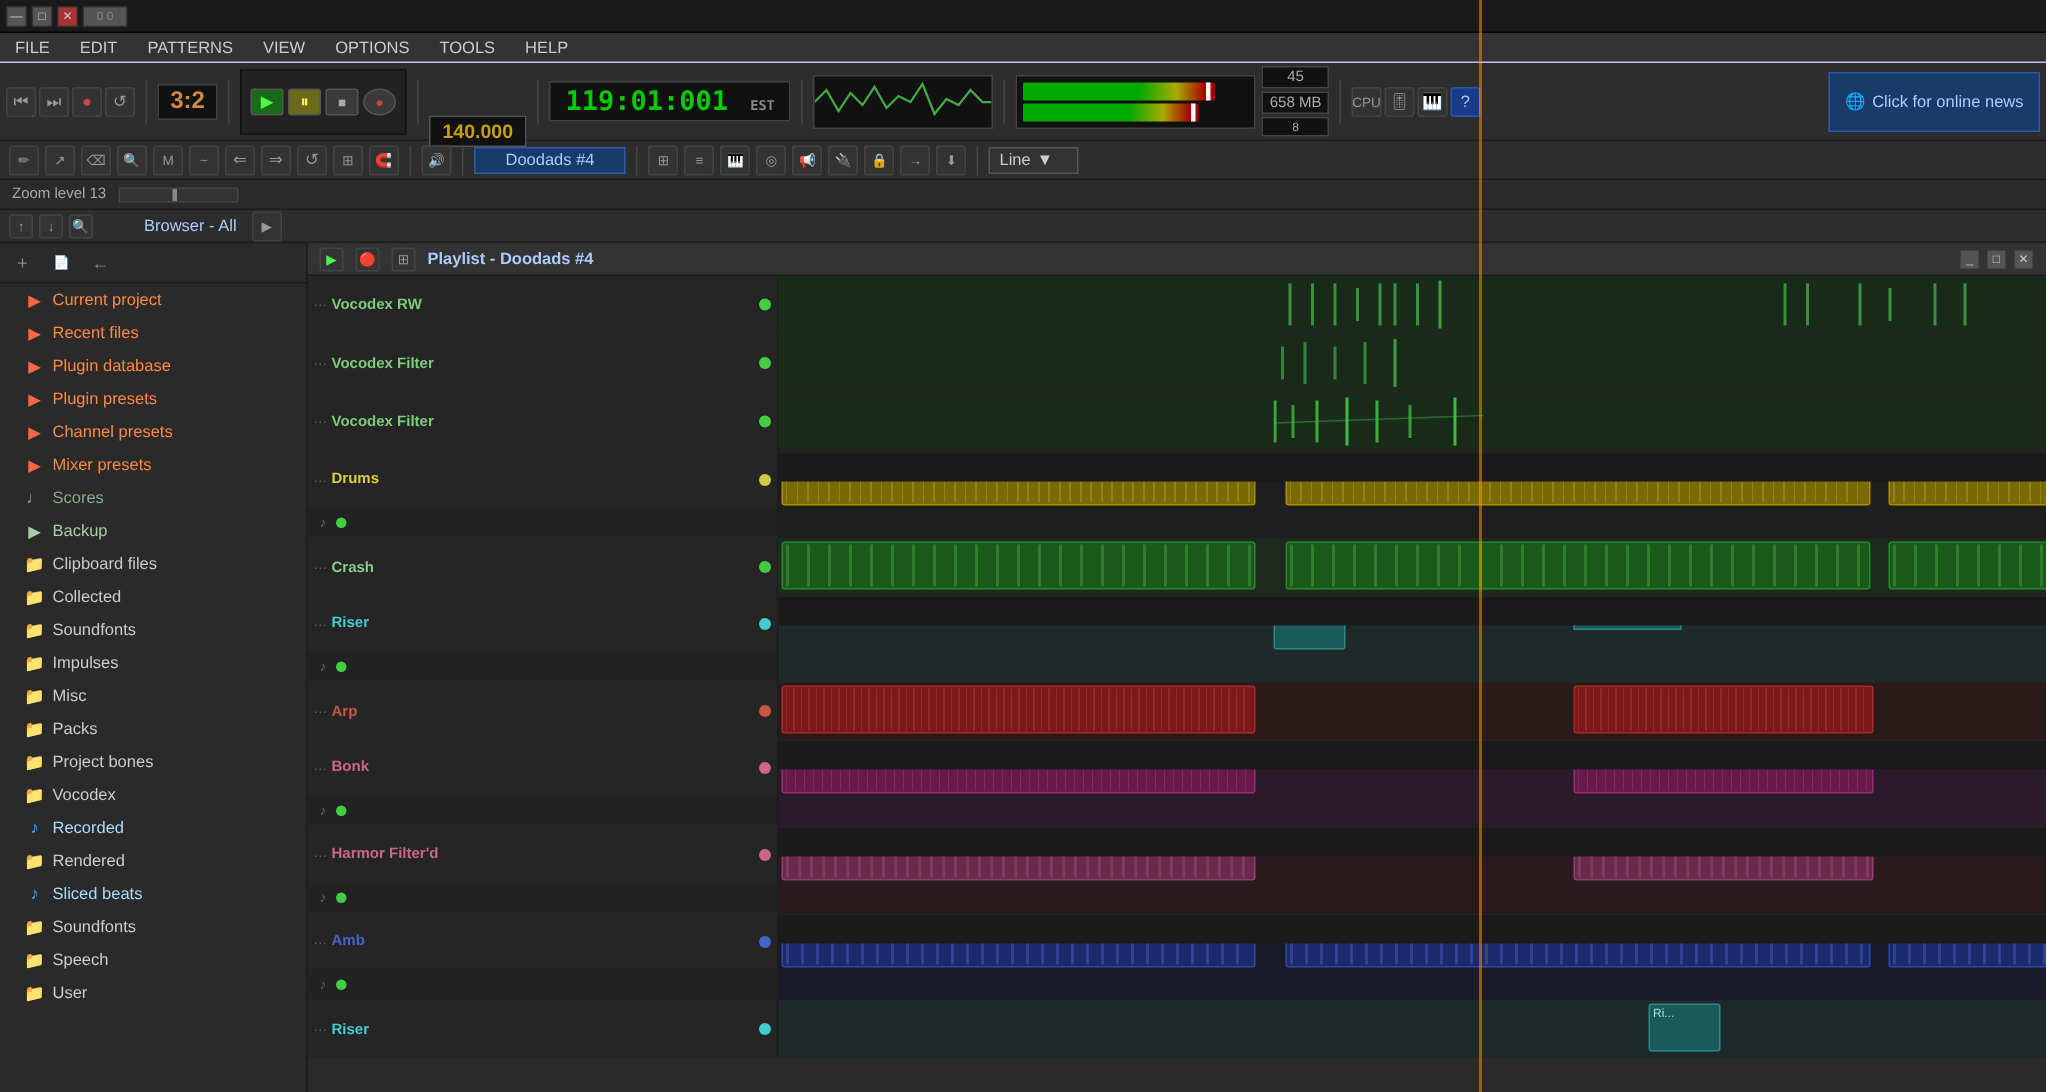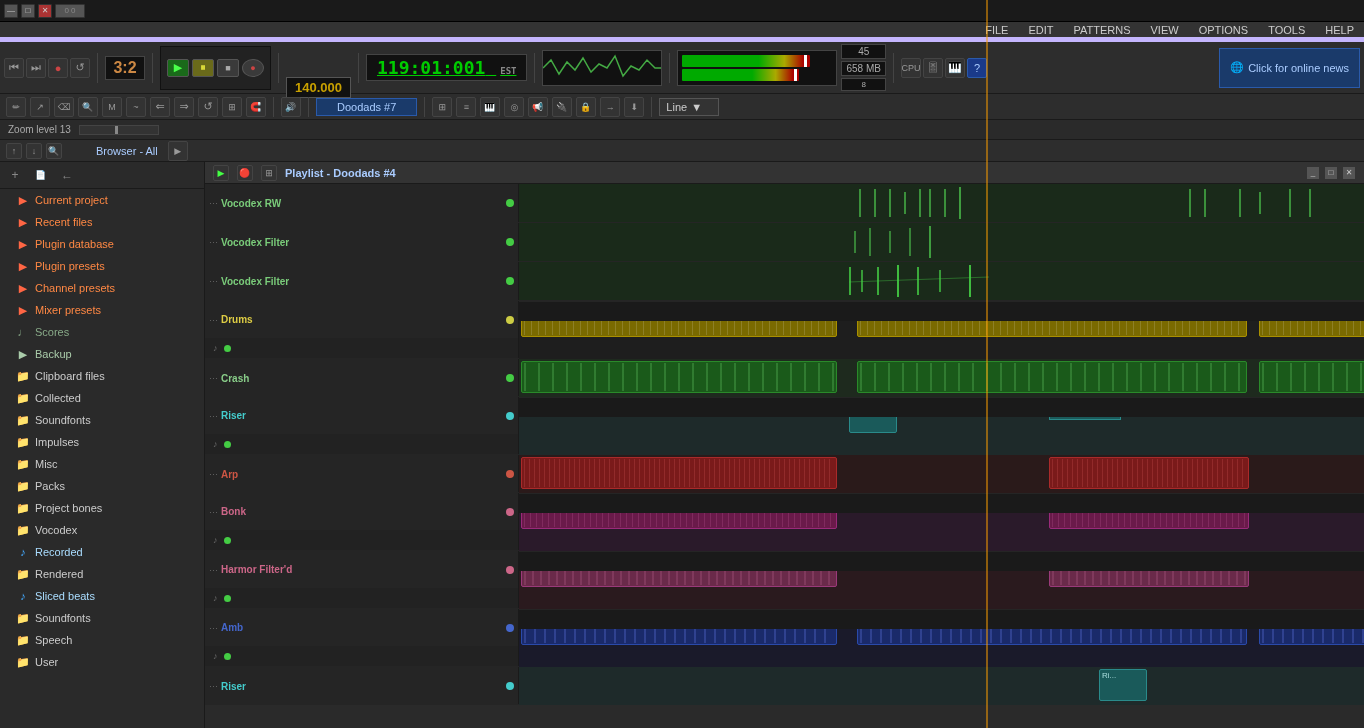--- a/index.html
+++ b/index.html
@@ -37,23 +37,22 @@
       cursor: pointer;
     }
 
     
     #menu-bar {
       background: #333;
       height: 20px;
       display: flex;
       align-items: center;
       padding: 0 6px;
-      border-bottom: 5px solid #c4b5fd;
+      border-bottom: 1px solid #c4b5fd;
       gap: 12px;
-      justify-content: flex-end;
     }
     .menu-item {
       font-size: 11px;
       color: #ccc;
       cursor: pointer;
       padding: 2px 4px;
     }
 
     
     #toolbar {
@@ -100,21 +99,20 @@
 
     .time-display {
       background: #111;
       border: 1px solid #444;
       color: #00cc00;
       font-size: 18px;
       font-weight: bold;
       font-family: monospace;
       padding: 2px 10px;
       text-align: center;
-      text-decoration: underline;
     }
 
     .waveform-display {
       background: #111;
       border: 1px solid #444;
       width: 120px;
       height: 36px;
       display: flex;
       align-items: center;
       justify-content: center;
@@ -513,21 +511,21 @@
   <div class="tool-icon-btn">⇒</div>
   <div class="tool-icon-btn">↺</div>
   <div class="tool-icon-btn" style="font-size:9px;">⊞</div>
   <div class="tool-icon-btn" style="font-size:9px;">🧲</div>
   <div class="sep" style="height:20px;"></div>
   <div class="tool-icon-btn" style="font-size:9px;">🔊</div>
 
   <div class="sep" style="height:20px;"></div>
 
   <div style="background:#1a3a6a;border:1px solid #2a5aaa;padding:2px 20px;color:#aaccff;font-size:11px;cursor:pointer;display:flex;align-items:center;gap:6px;">
-    <span>Doodads #7</span>
+    <span>Doodads #4</span>
   </div>
 
   <div class="sep" style="height:20px;"></div>
 
   <div class="tool-icon-btn" style="font-size:9px;">⊞</div>
   <div class="tool-icon-btn" style="font-size:9px;">≡</div>
   <div class="tool-icon-btn" style="font-size:9px;">🎹</div>
   <div class="tool-icon-btn" style="font-size:9px;">◎</div>
   <div class="tool-icon-btn" style="font-size:9px;">📢</div>
   <div class="tool-icon-btn" style="font-size:9px;">🔌</div>

